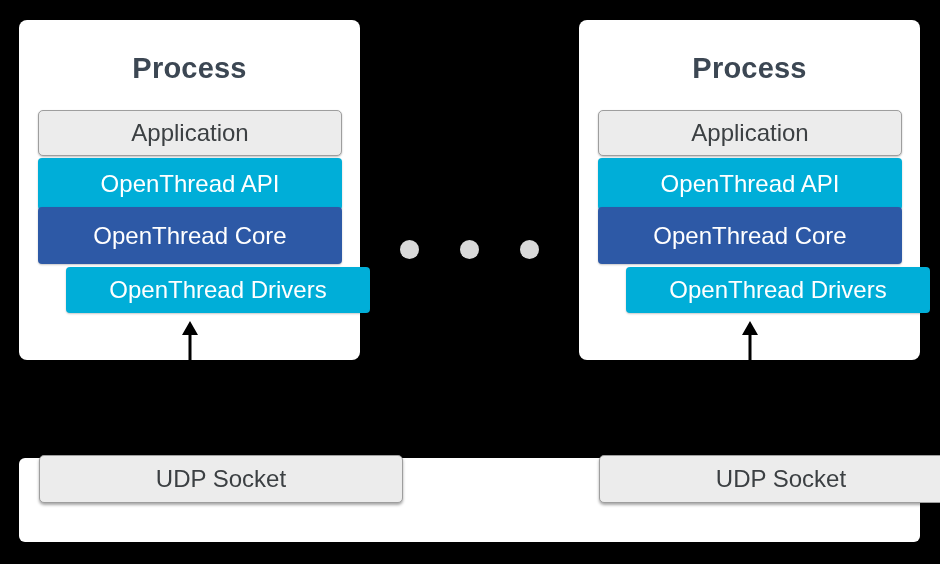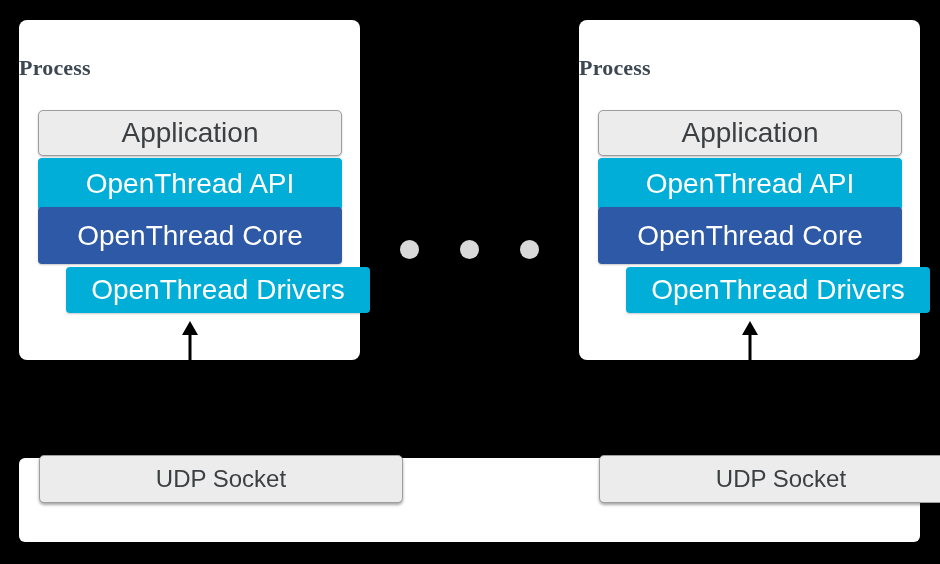--- a/index.html
+++ b/index.html
@@ -21,33 +21,32 @@
     top: 20px; width: 341px; height: 340px;
     background: var(--card_bg, #fff);
     border-radius: 8px;
   }
   .process-card.left  { left: 19px; }
   .process-card.right { left: 579px; }
 
   .process-title {
     position: absolute;
     top: 31px; left: 0; width: 100%;
-    text-align: left;
-    font-size: 22px; font-weight: bold;
+    text-align: center;
+    font-size: 29px; font-weight: bold;
     line-height: 34px;
     color: var(--heading_text, #3c4753);
     letter-spacing: 0.2px;
-    font-family: Liberation Serif, serif;
   }
 
   .layer {
     position: absolute;
     left: 19px; width: 304px;
     display: flex; align-items: center; justify-content: center;
-    font-size: 28px;
+    font-size: 24px;
     border-radius: 4px;
   }
   .layer-app {
     top: 90px; height: 46px;
     background: var(--gray_box_bg, #ececec);
     border: 1.5px solid var(--gray_box_border, #9e9e9e);
     border-radius: 5px;
     color: var(--dark_text, #3c4043);
     box-shadow: 0 1px 2px rgba(0,0,0,0.25);
   }

